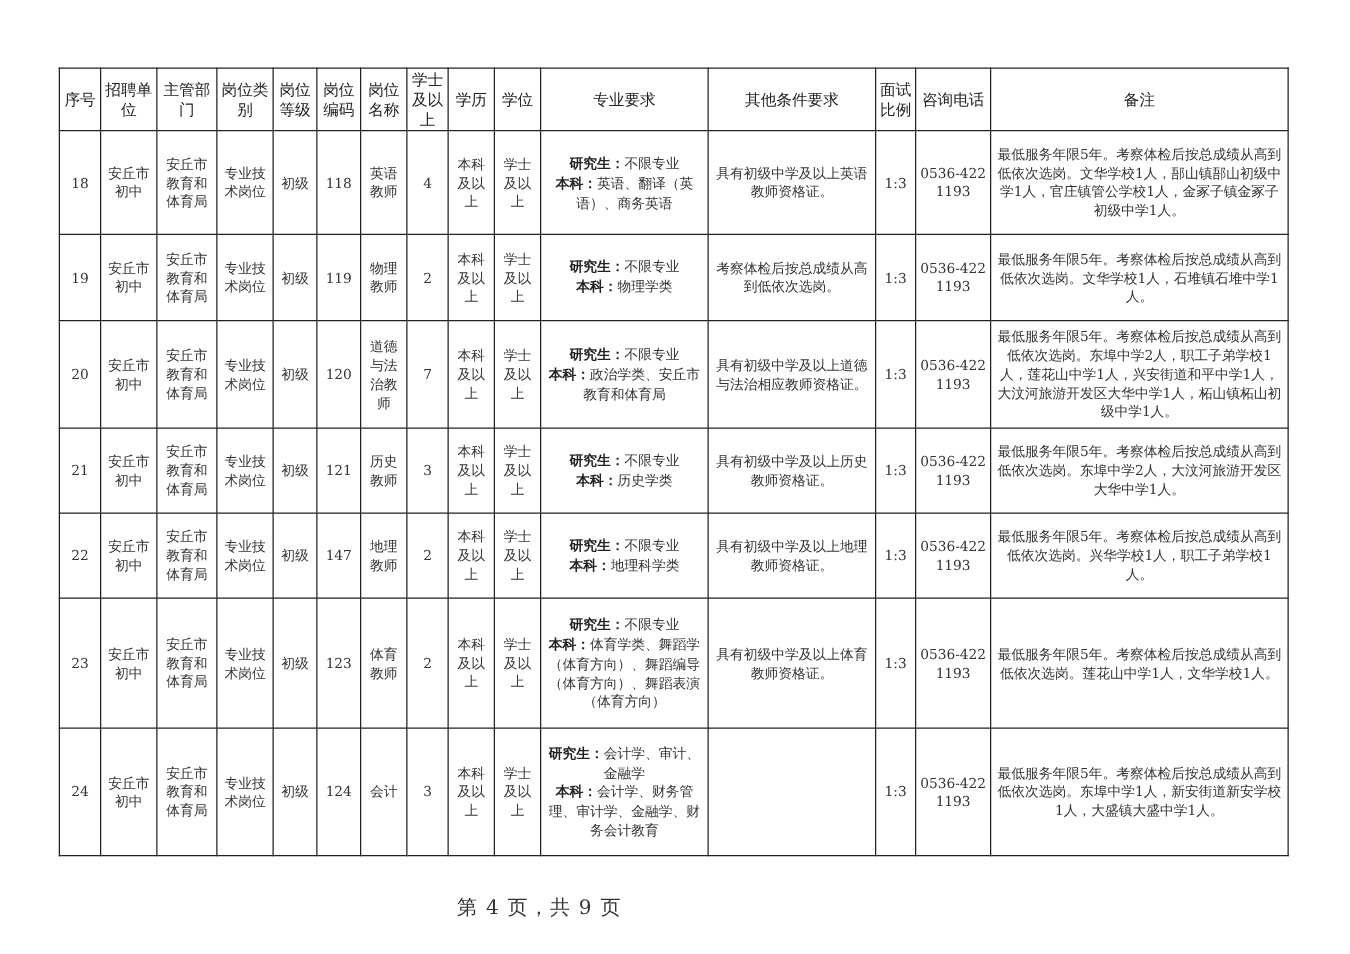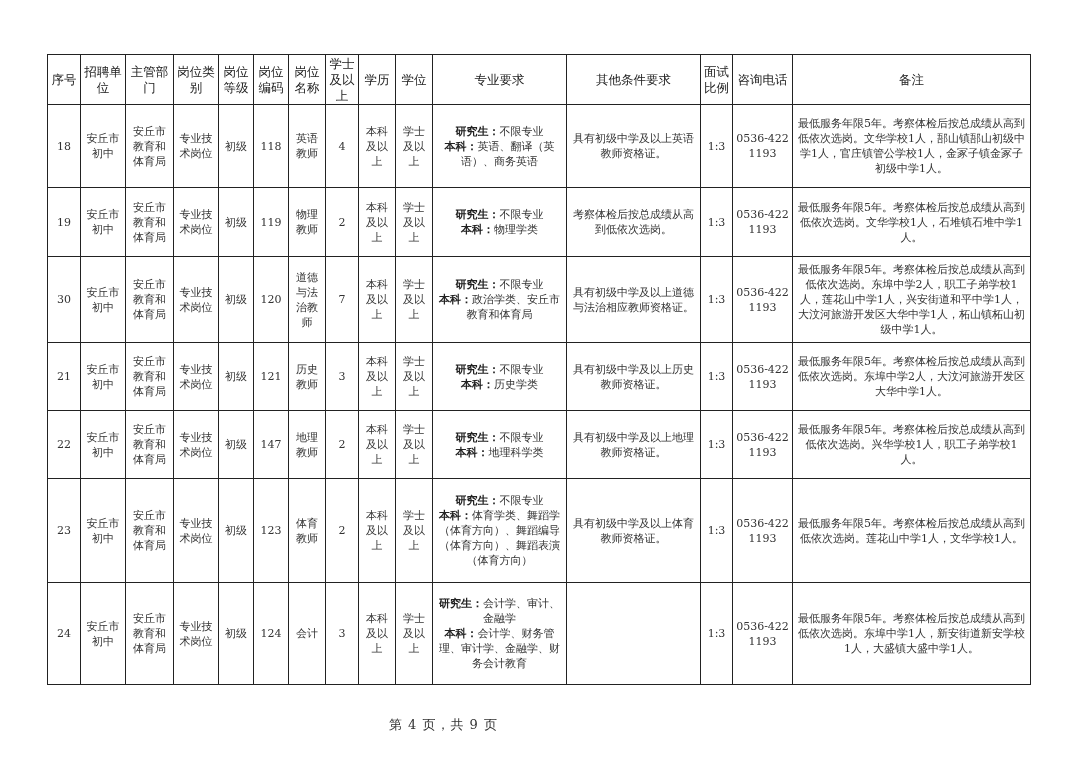--- a/index.html
+++ b/index.html
@@ -11,21 +11,21 @@
                text-align:center; vertical-align:middle; font-size:11px;
                line-height:15px; word-break:break-all; overflow:hidden; }
   table.grid th { font-family:"DejaVu Sans","Liberation Sans",sans-serif;
                font-weight:normal; font-size:12.5px; line-height:16px; color:#222; }
   td.left { text-align:left; }
   td.major { font-size:10.5px; line-height:14px; }
   td.note { font-size:10px; line-height:14px; text-align:left;margin-left:39px; }
   td.other { font-size:10.5px; text-align:left; }
   b.lbl { font-family:Liberation Serif, serif; font-weight:bold; color:#222; }
   .footer { position:absolute; left:0; width:863px; top:716px; text-align:center;
-            font-size:13px; color:#333; letter-spacing:1px;padding-left:12px; }
+            font-size:16px; color:#333; letter-spacing:1px; }
 </style>
 </head>
 <body>
 
 <table class="grid">
   <colgroup>
     <col style="width:33px">
       <col style="width:45px">
       <col style="width:48px">
       <col style="width:45px">
@@ -95,21 +95,21 @@
     <td class="left major">
       <div><b class="lbl">研究生：</b><span>不限专业</span></div>
       <div><b class="lbl">本科：</b><span>物理学类</span></div>
     </td>
     <td class="other">考察体检后按总成绩从高到低依次选岗。</td>
     <td>1:3</td>
     <td>0536-4221193</td>
     <td class="note">最低服务年限5年。考察体检后按总成绩从高到低依次选岗。文华学校1人，石堆镇石堆中学1人。</td>
   </tr>
       <tr style="height: 86px;">
-    <td>30</td>
+    <td>20</td>
     <td>安丘市初中</td>
     <td>安丘市教育和体育局</td>
     <td>专业技术岗位</td>
     <td>初级</td>
     <td>120</td>
     <td>道德与法治教师</td>
     <td>7</td>
     <td>本科及以上</td>
     <td>学士及以上</td>
     <td class="left major">

